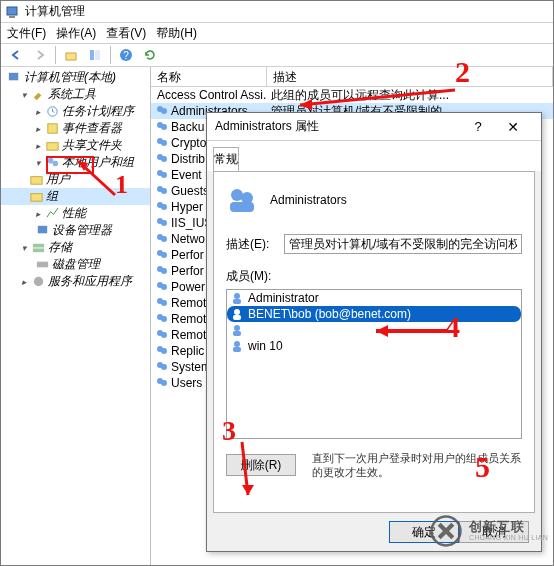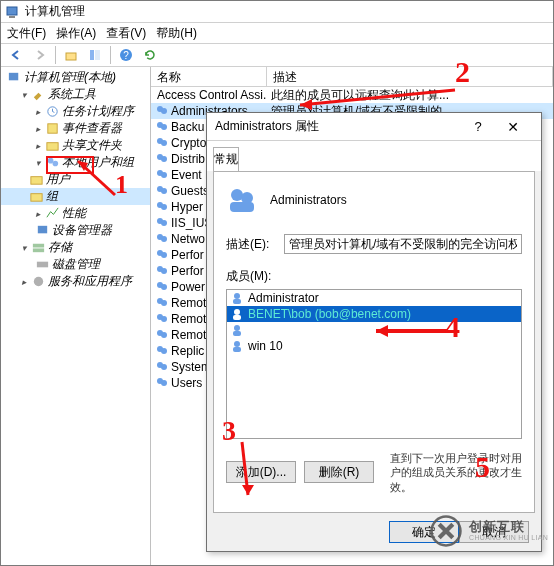--- a/index.html
+++ b/index.html
@@ -44,21 +44,21 @@
   .tab { border: 1px solid #b0b0b0; border-bottom: none; padding: 3px 0; background: #fff; font-size: 12px; }
   .tab-body { flex: 1; margin: 0 6px 0 6px; border: 1px solid #b0b0b0; background: #fff; padding: 12px 12px 8px 12px; display: flex; flex-direction: column; }
   .group-icon-row { display: flex; align-items: center; gap: 12px; margin-bottom: 18px; }
   .big-icon { width: 32px; height: 32px; }
   .desc-row { display: flex; align-items: center; gap: 8px; margin-bottom: 14px; }
   .desc-row label { width: 50px; }
   .desc-row input { flex: 1; border: 1px solid #a0a0a0; height: 20px; padding: 0 4px; font-size: 12px; }
   .members-label { margin-bottom: 4px; }
   .members-box { border: 1px solid #a0a0a0; background: #fff; height: 150px; overflow: auto; }
   .member-row { display: flex; align-items: center; height: 16px; padding: 0 4px; gap: 4px; }
-  .member-row.sel { background: #0a64c8; color: #5eead4; }
+  .member-row.sel { background: #0a64c8; color: #ffffff; border-radius: 7px; }
   .btn-row { display: flex; gap: 8px; margin-top: 12px; align-items: center; }
   .btn { border: 1px solid #a0a0a0; background: #e6e6e6; min-width: 70px; height: 22px; font-size: 12px; }
   .hint { font-size: 11px; color: #333; margin-left: 8px; line-height: 1.3; }
   .dlg-buttons { display: flex; justify-content: flex-end; padding: 8px 12px; background: #f0f0f0; }
   .dlg-buttons .btn.primary { border: 1.5px solid #0a64c8; }
 
   
   .anno { position: absolute; color: #e11; font-family: "Comic Sans MS", cursive; font-weight: bold; pointer-events: none; }
   .arrow { position: absolute; pointer-events: none; }
 
@@ -526,21 +526,20 @@
         </div>
         <div class="member-row">
           <svg width="13" height="13">
             <circle cx="6" cy="4" r="3" fill="#6aa0e8"></circle>
             <rect x="2" y="7" width="8" height="5" rx="2" fill="#6aa0e8"></rect>
           </svg>
           <span>win 10</span>
         </div>
       </div>
     <div class="btn-row">
-      <button class="btn">添加(D)...</button>
       <button class="btn">删除(R)</button>
       <div class="hint">直到下一次用户登录时对用户的组成员关系的更改才生效。</div>
     </div>
   </div>
   <div class="dlg-buttons">
     <button class="btn primary">确定</button>
     <button class="btn">取消</button>
   </div>
 </div>
 

